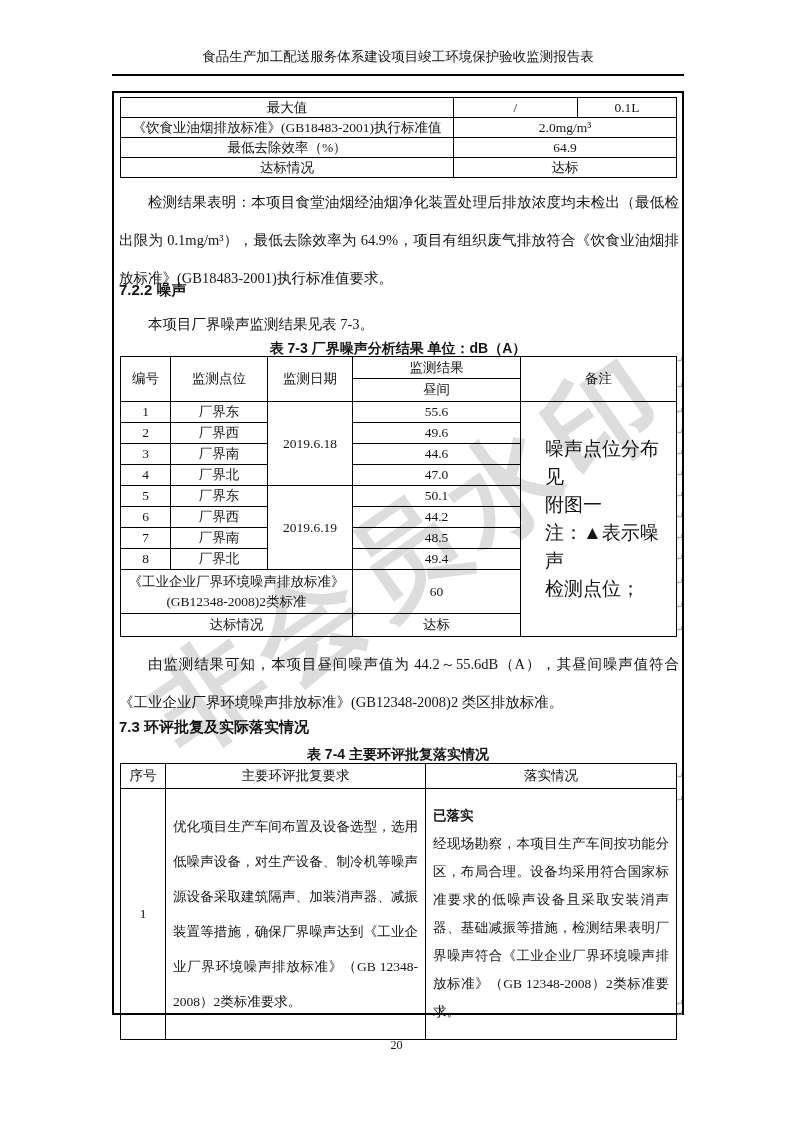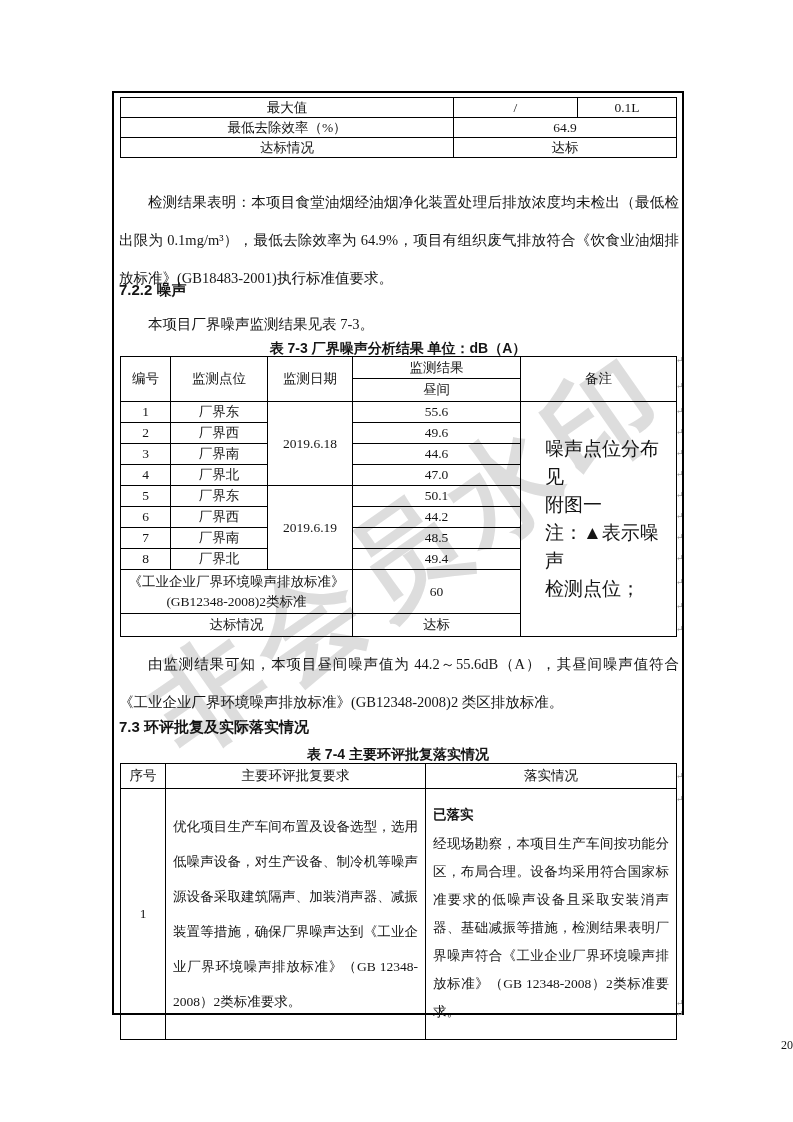--- a/index.html
+++ b/index.html
@@ -42,49 +42,54 @@
   #noise-table td.std { height:44px; white-space:pre-line; line-height:20px; }
   #noise-table td.cmp { height:23px; }
   #noise-table td.remark { white-space:pre-line; text-align:left; padding-left:24px;
     line-height:28px; font-size:19px; vertical-align:middle; }
 
   
   #eia-table td.hd { height:25px; }
   #eia-table td.body-no { height:226px; }
   #eia-table td.req { text-align:justify; padding:20px 7px; line-height:35px; font-size:13.5px; }
   #eia-table td.impl { text-align:left; padding:2px 7px; vertical-align:middle; }
-  #eia-table .impl-status { font-weight:bold; font-family:Liberation Mono, monospace; font-size:13.5px; line-height:28px; }
+  #eia-table .impl-status { font-weight:bold; font-family:Liberation Sans, sans-serif; font-size:13.5px; line-height:28px; }
   #eia-table .impl-detail { text-align:justify; line-height:28px; font-size:13.5px; }
 
   
   .pm { position:absolute; left:562px; width:12px; font-size:9px; color:#999; z-index:1; }
 
-  #page-number { position:absolute; left:0; top:1038px; width:793px; text-align:right; font-size:12px; }
+  #page-number { position:absolute; left:0; top:1038px; width:793px; text-align:center; font-size:12px; }
 </style>
 </head>
 <body>
 
 <div id="page">
 
   <div id="watermark">非会员水印</div>
 
+  <div id="doc-header">食品生产加工配送服务体系建设项目竣工环境保护验收监测报告表</div>
 
   <div id="frame">
 
     <table id="fume-table" class="abs" style="left:6px; top:4px;">
       <colgroup>
           <col style="width:333px">
           <col style="width:124px">
           <col style="width:99px">
         </colgroup>
       <tbody>
           <tr>
         <td>最大值</td>
         <td>/</td>
         <td>0.1L</td>
+      </tr>
+      <tr>
+        <td>《饮食业油烟排放标准》(GB18483-2001)执行标准值</td>
+        <td colspan="2">2.0mg/m³</td>
       </tr>
       <tr>
         <td>最低去除效率（%）</td>
         <td colspan="2">64.9</td>
       </tr>
       <tr>
         <td>达标情况</td>
         <td colspan="2">达标</td>
       </tr>
     </tbody>

